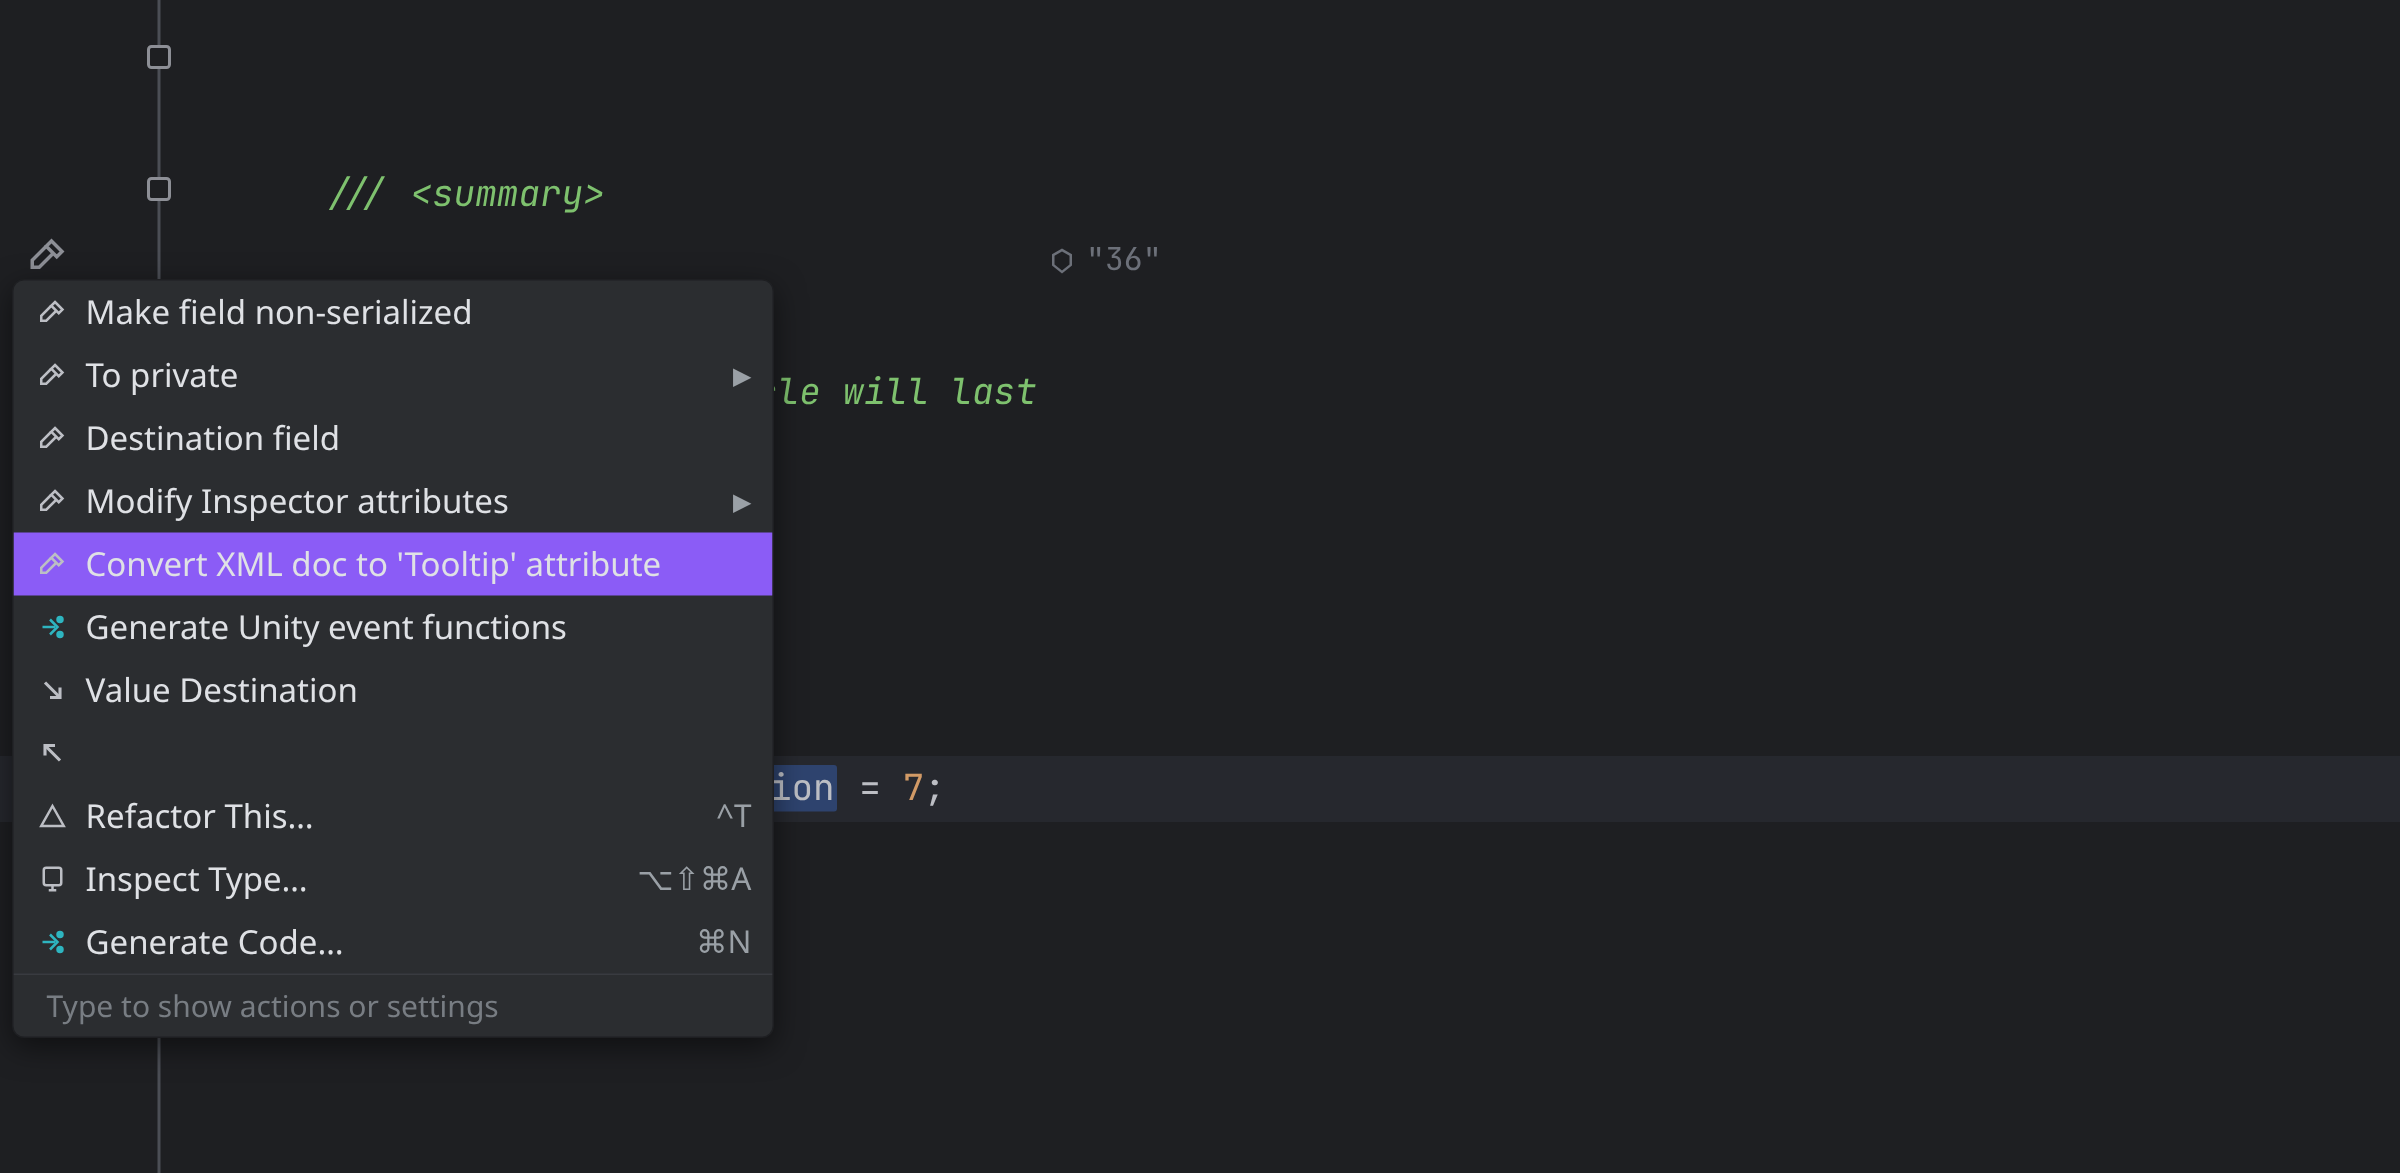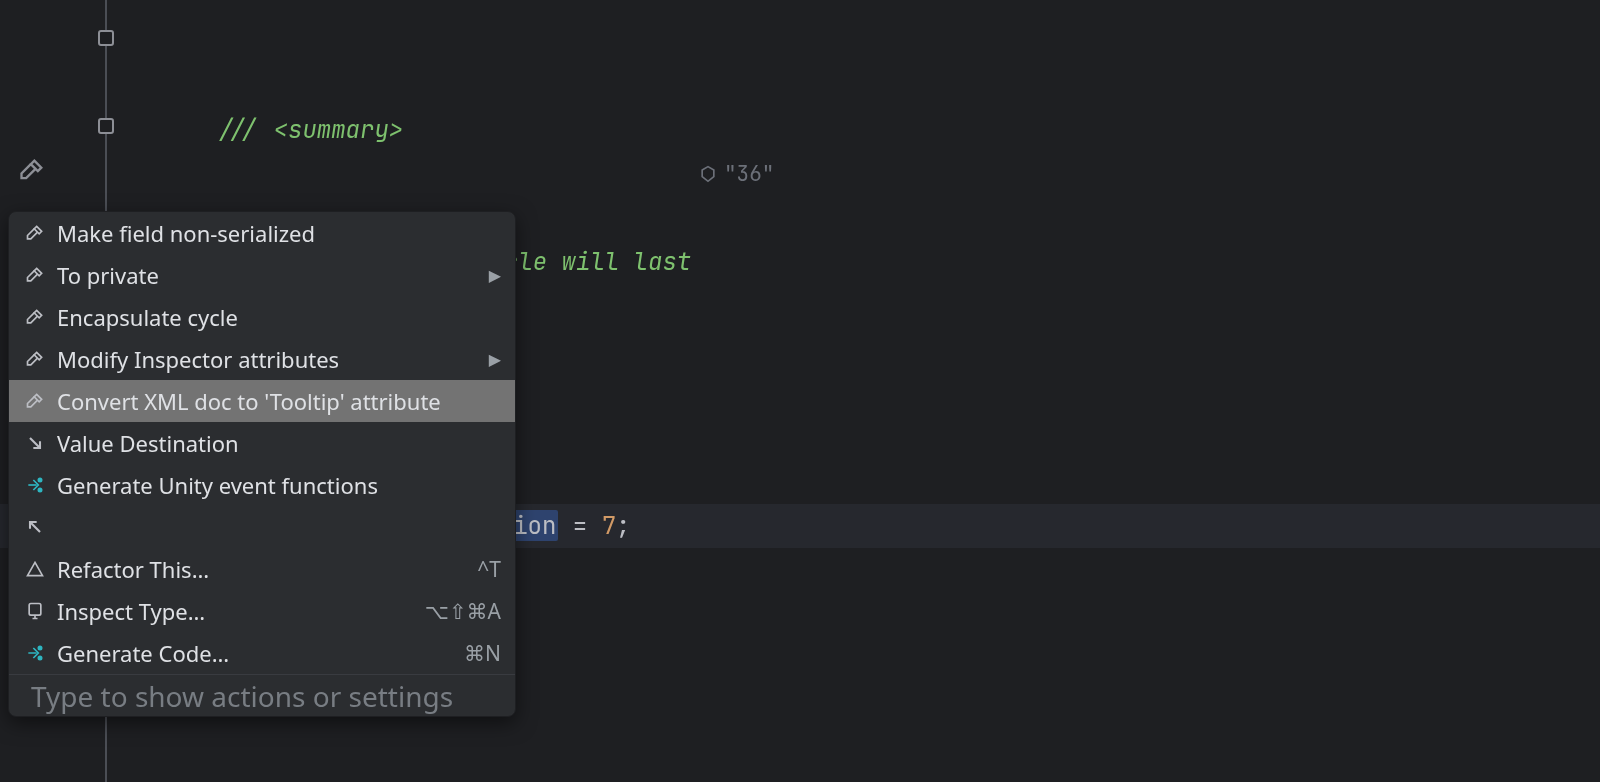--- a/index.html
+++ b/index.html
@@ -78,21 +78,21 @@
     display: flex;
     align-items: center;
     gap: 6px;
     color: #6c7079;
     font-size: 21px;
   }
   
   .context-menu {
     position: absolute;
     left: 8px;
-    top: 211px;
+    top: 186px;
     width: 508px;
     background: #2b2d30;
     border: 1px solid #1e1f22;
     box-shadow: 0 6px 20px rgba(0,0,0,.5);
     border-radius: 8px;
     overflow: hidden;
     font-family: -apple-system, 'Segoe UI', system-ui, sans-serif;
     font-size: 22px;
   }
   .menu-item {
@@ -108,28 +108,28 @@
     width: 24px;
     height: 24px;
     display: flex;
     align-items: center;
     justify-content: center;
     flex-shrink: 0;
   }
   .menu-item .label { flex: 1; white-space: nowrap; }
   .menu-item .shortcut { color: #9aa0a6; font-size: 21px; }
   .menu-item .chevron { color: #9aa0a6; font-size: 16px; margin-left: auto; }
-  .menu-item.selected { background: #737373; }
+  .menu-item.selected { background: #8b5cf6; }
   .menu-footer {
     height: 42px;
     display: flex;
     align-items: center;
     padding: 0 22px;
     color: #787d83;
-    font-size: 28px;
+    font-size: 20px;
     border-top: 1px solid #393b40;
   }
   
   svg { display: block; }
 </style>
 </head>
 <body>
 
 <div class="editor-area">
   <div class="gutter">
@@ -191,64 +191,64 @@
         <span class="label">To private</span>
         <span class="chevron">▶</span>
       </div>
       <div class="menu-item">
         <span class="icon-slot">
           <svg viewBox="0 0 24 24" width="20" height="20" fill="none" stroke="#bcbec4" stroke-width="2">
             <path d="M14 4l6 6-3 3-6-6z"></path>
             <path d="M11 7L3 15v4h4l8-8"></path>
           </svg>
         </span>
-        <span class="label">Encapsulate cycle</span>
+        <span class="label">Destination field</span>
       </div>
       <div class="menu-item">
         <span class="icon-slot">
           <svg viewBox="0 0 24 24" width="20" height="20" fill="none" stroke="#bcbec4" stroke-width="2">
             <path d="M14 4l6 6-3 3-6-6z"></path>
             <path d="M11 7L3 15v4h4l8-8"></path>
           </svg>
         </span>
         <span class="label">Modify Inspector attributes</span>
         <span class="chevron">▶</span>
       </div>
       <div class="menu-item selected">
         <span class="icon-slot">
           <svg viewBox="0 0 24 24" width="20" height="20" fill="none" stroke="#bcbec4" stroke-width="2">
             <path d="M14 4l6 6-3 3-6-6z"></path>
             <path d="M11 7L3 15v4h4l8-8"></path>
           </svg>
         </span>
         <span class="label">Convert XML doc to 'Tooltip' attribute</span>
-      </div>
-      <div class="menu-item">
-        <span class="icon-slot">
-          <svg viewBox="0 0 24 24" width="20" height="20" fill="none" stroke="#bcbec4" stroke-width="2.5">
-            <path d="M6 6l12 12"></path>
-            <path d="M18 10v8h-8"></path>
-          </svg>
-        </span>
-        <span class="label">Value Destination</span>
       </div>
       <div class="menu-item">
         <span class="icon-slot">
           <svg viewBox="0 0 24 24" width="20" height="20" fill="none" stroke="#2eb5c0" stroke-width="2">
             <path d="M4 12h10"></path>
             <path d="M10 6l6 6-6 6"></path>
             <circle cx="18" cy="6" r="2" fill="#2eb5c0"></circle>
             <circle cx="18" cy="18" r="2" fill="#2eb5c0"></circle>
           </svg>
         </span>
         <span class="label">Generate Unity event functions</span>
       </div>
       <div class="menu-item">
         <span class="icon-slot">
           <svg viewBox="0 0 24 24" width="20" height="20" fill="none" stroke="#bcbec4" stroke-width="2.5">
+            <path d="M6 6l12 12"></path>
+            <path d="M18 10v8h-8"></path>
+          </svg>
+        </span>
+        <span class="label">Value Destination</span>
+      </div>
+      <div class="menu-item">
+        <span class="icon-slot">
+          <svg viewBox="0 0 24 24" width="20" height="20" fill="none" stroke="#bcbec4" stroke-width="2.5">
             <path d="M18 18L6 6"></path>
             <path d="M6 14V6h8"></path>
           </svg>
         </span>
       </div>
       <div class="menu-item">
         <span class="icon-slot">
           <svg viewBox="0 0 24 24" width="20" height="20" fill="#bcbec4">
             <path d="M12 4l9 16H3z" fill="none" stroke="#bcbec4" stroke-width="2"></path>
           </svg>

